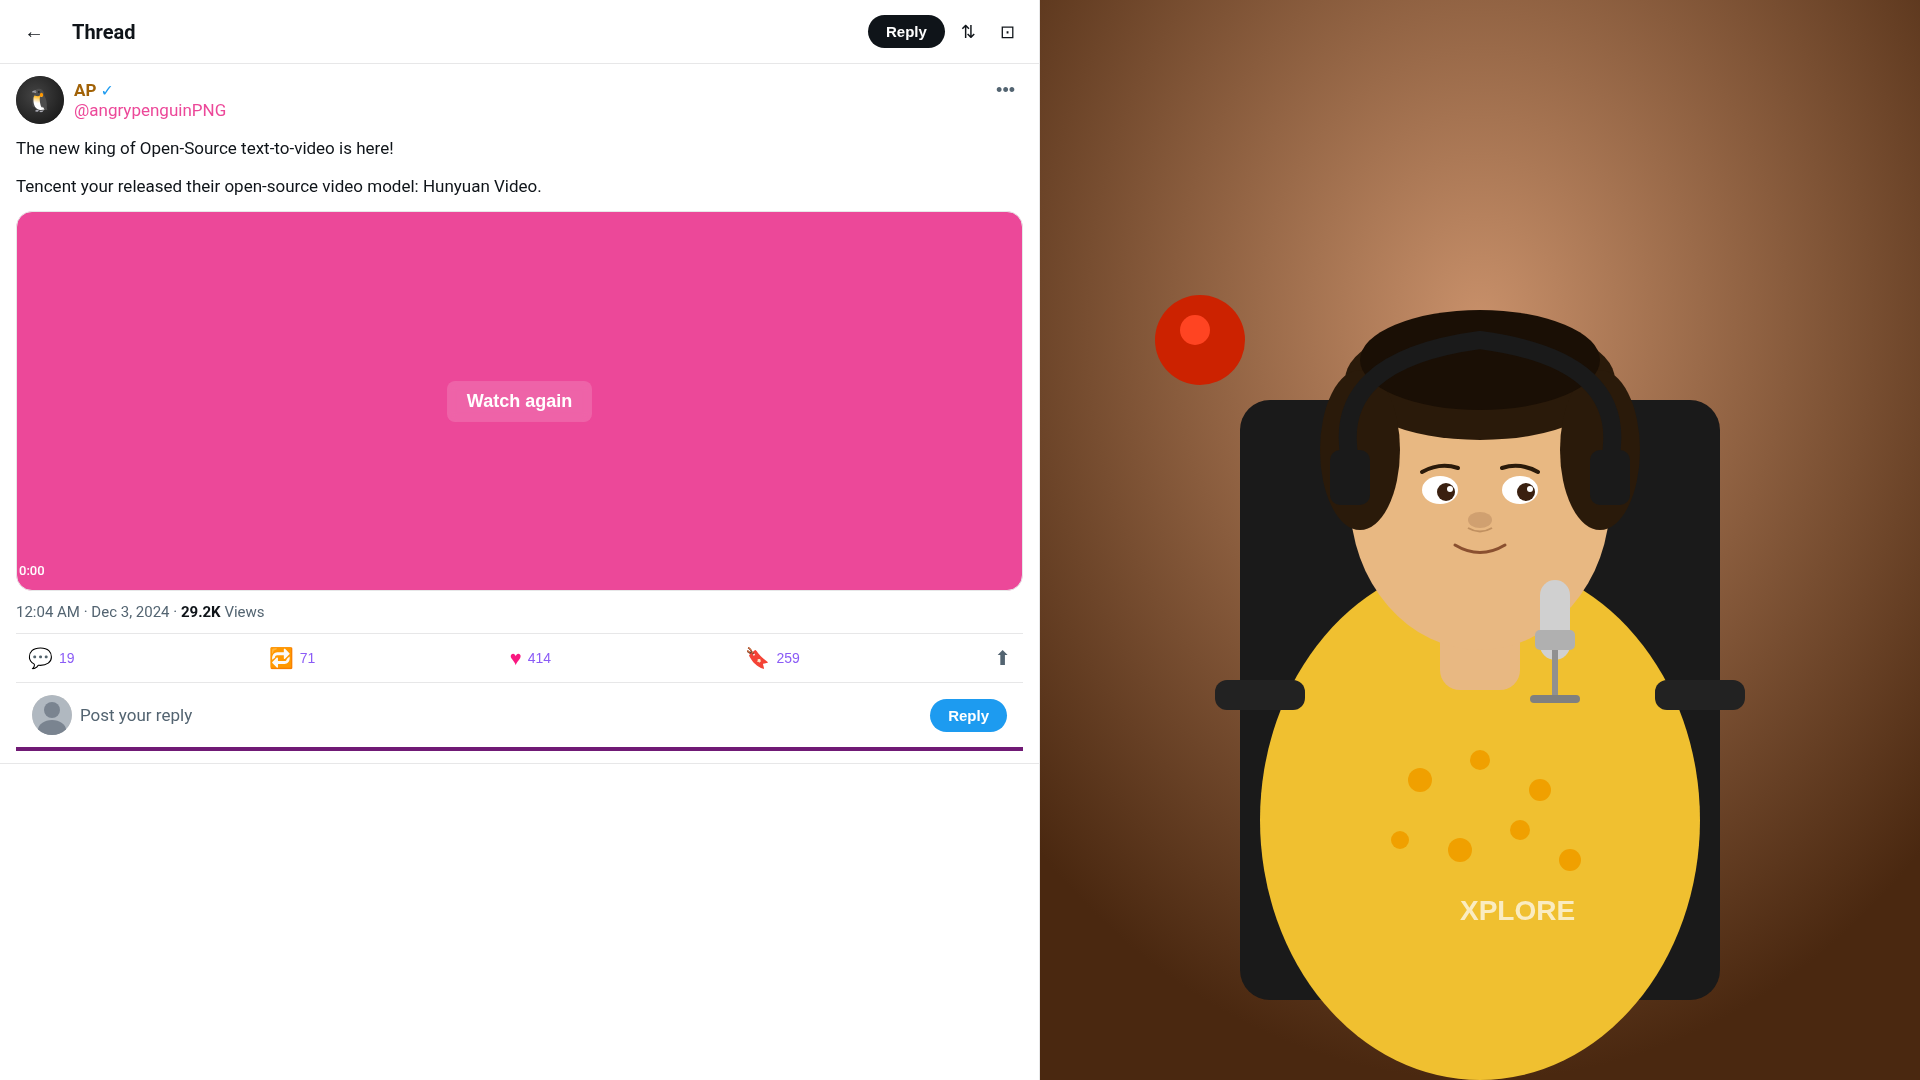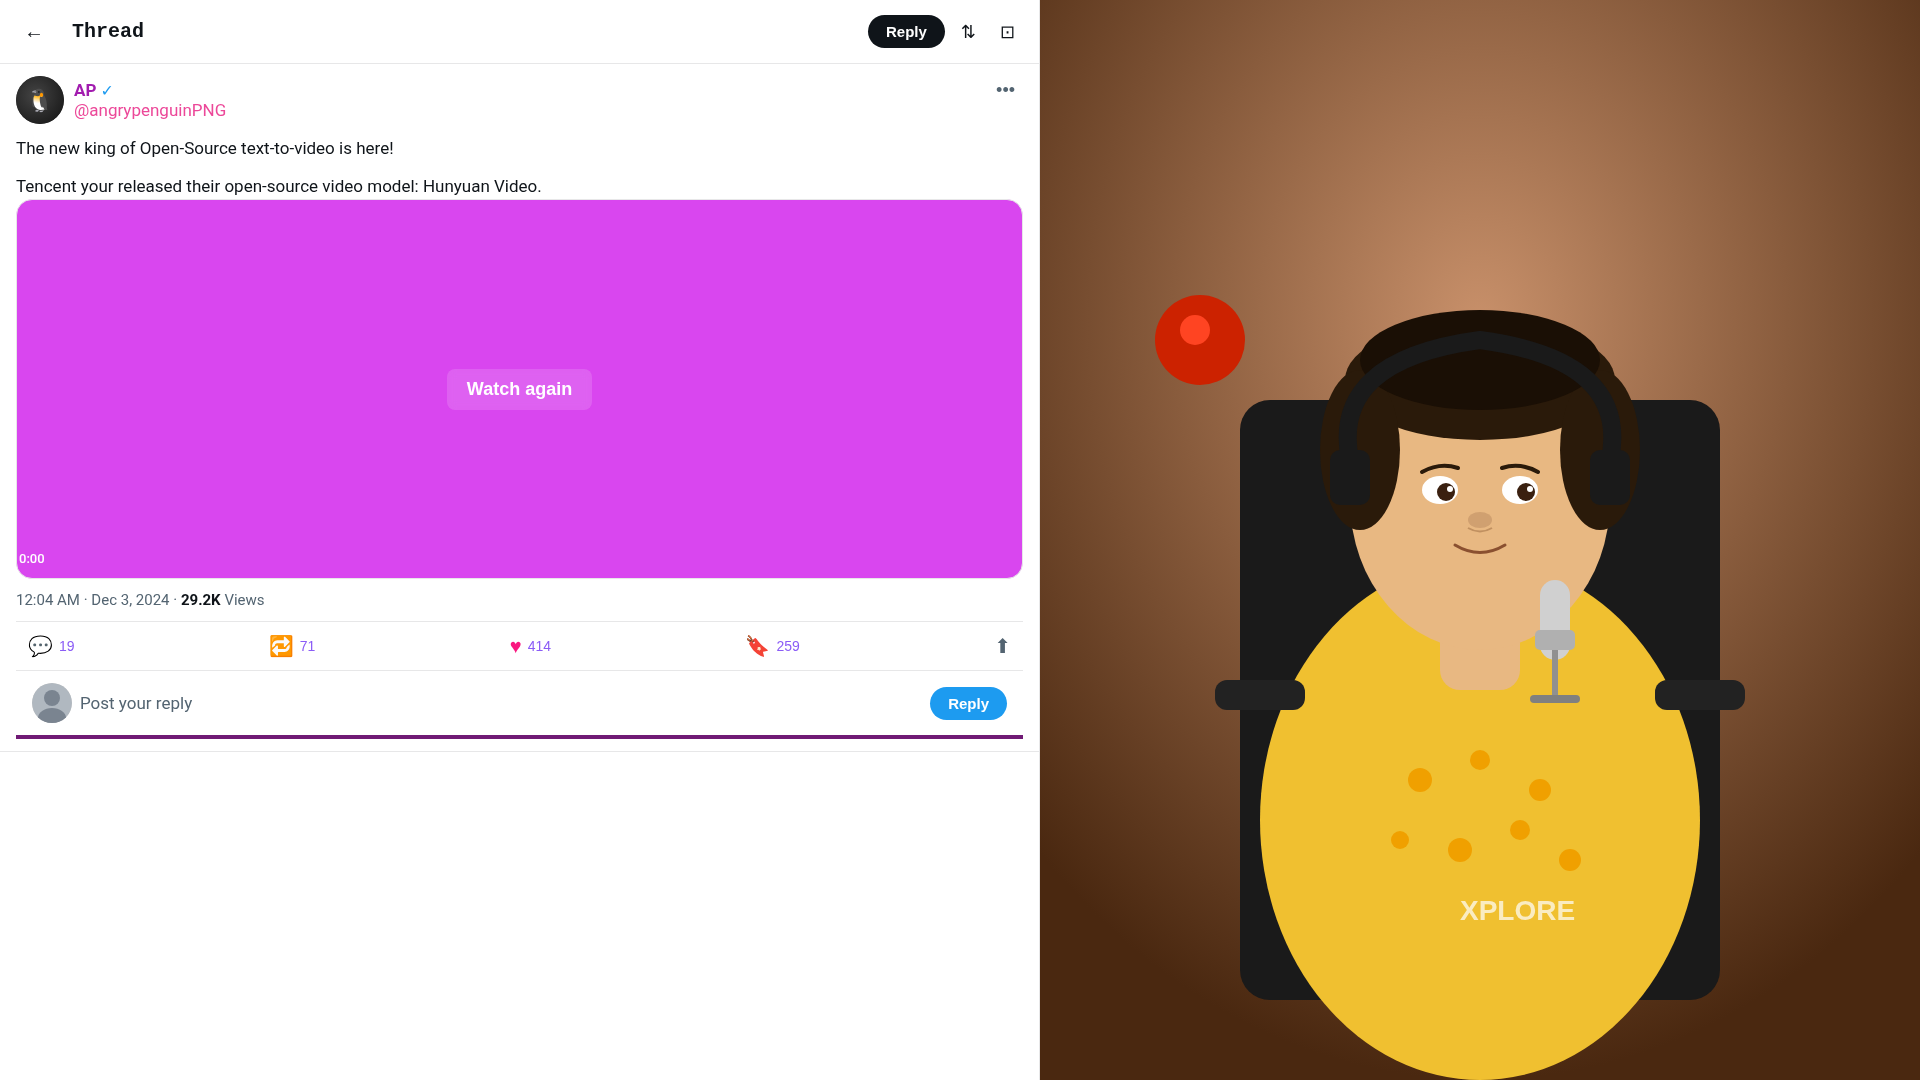--- a/index.html
+++ b/index.html
@@ -48,21 +48,20 @@
       padding: 8px;
       border-radius: 50%;
       display: flex;
       align-items: center;
       justify-content: center;
     }
     .header-title {
       font-size: 20px;
       font-weight: 700;
       color: #0f1419;
-      font-family: Liberation Mono, monospace;
     }
     .header-right {
       display: flex;
       align-items: center;
       gap: 8px;
     }
     .reply-btn-header {
       background: #0f1419;
       color: #fff;
       border: none;
@@ -129,21 +128,21 @@
       flex-direction: column;
     }
     .author-name-row {
       display: flex;
       align-items: center;
       gap: 4px;
     }
     .author-name {
       font-size: 17px;
       font-weight: 700;
-      color: #a21caf;
+      color: #a16207;
     }
     .verified-badge {
       color: #1d9bf0;
       font-size: 16px;
     }
     .author-handle {
       font-size: 17px;
       color: #ec4899;
     }
     .more-btn {
@@ -153,30 +152,31 @@
       color: #536471;
       font-size: 18px;
       padding: 4px 8px;
       border-radius: 50%;
     }
 
     .tweet-text {
       font-size: 17px;
       line-height: 1.5;
       color: #0f1419;
+      margin-bottom: 12px;
     }
     .tweet-text p + p { margin-top: 12px; }
 
     
     .video-container {
       border-radius: 16px;
       overflow: hidden;
       border: 1px solid #e7e7e8;
       margin-bottom: 12px;
-      background: #d946ef;
+      background: #ec4899;
       position: relative;
       height: 380px;
       display: flex;
       align-items: center;
       justify-content: center;
     }
     .watch-again-btn {
       background: rgba(255,255,255,0.15);
       border: none;
       color: #fff;

